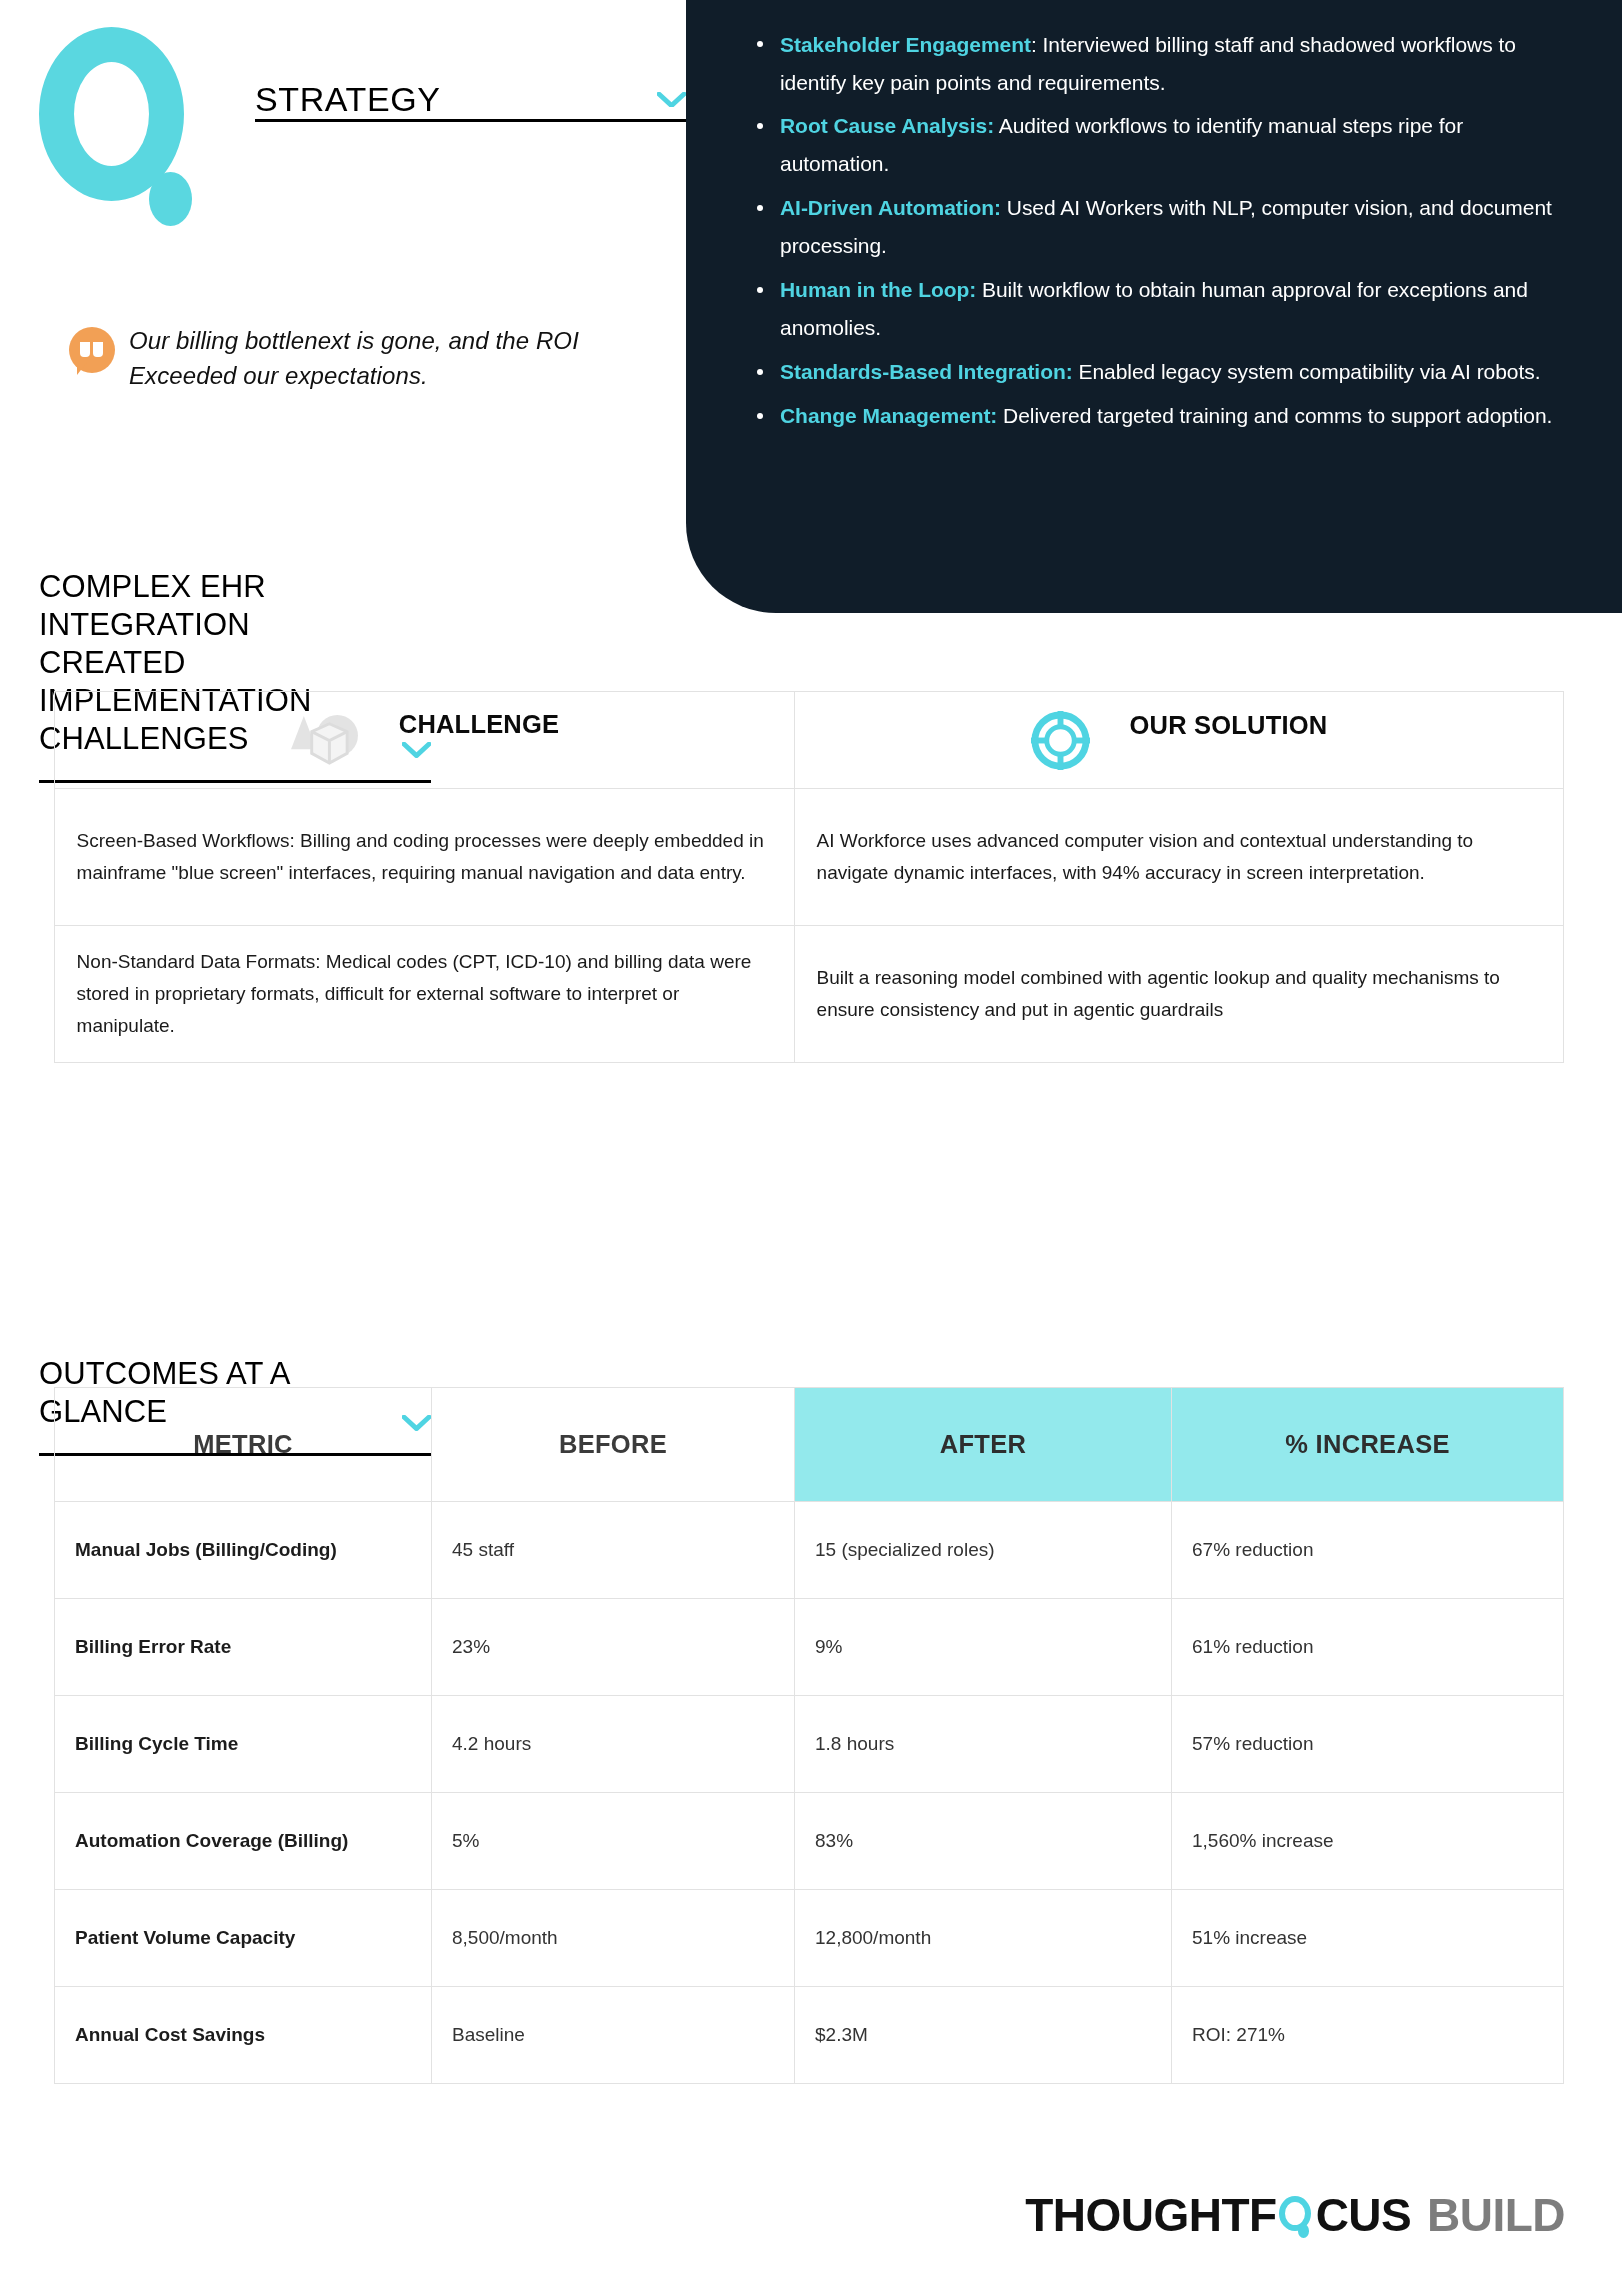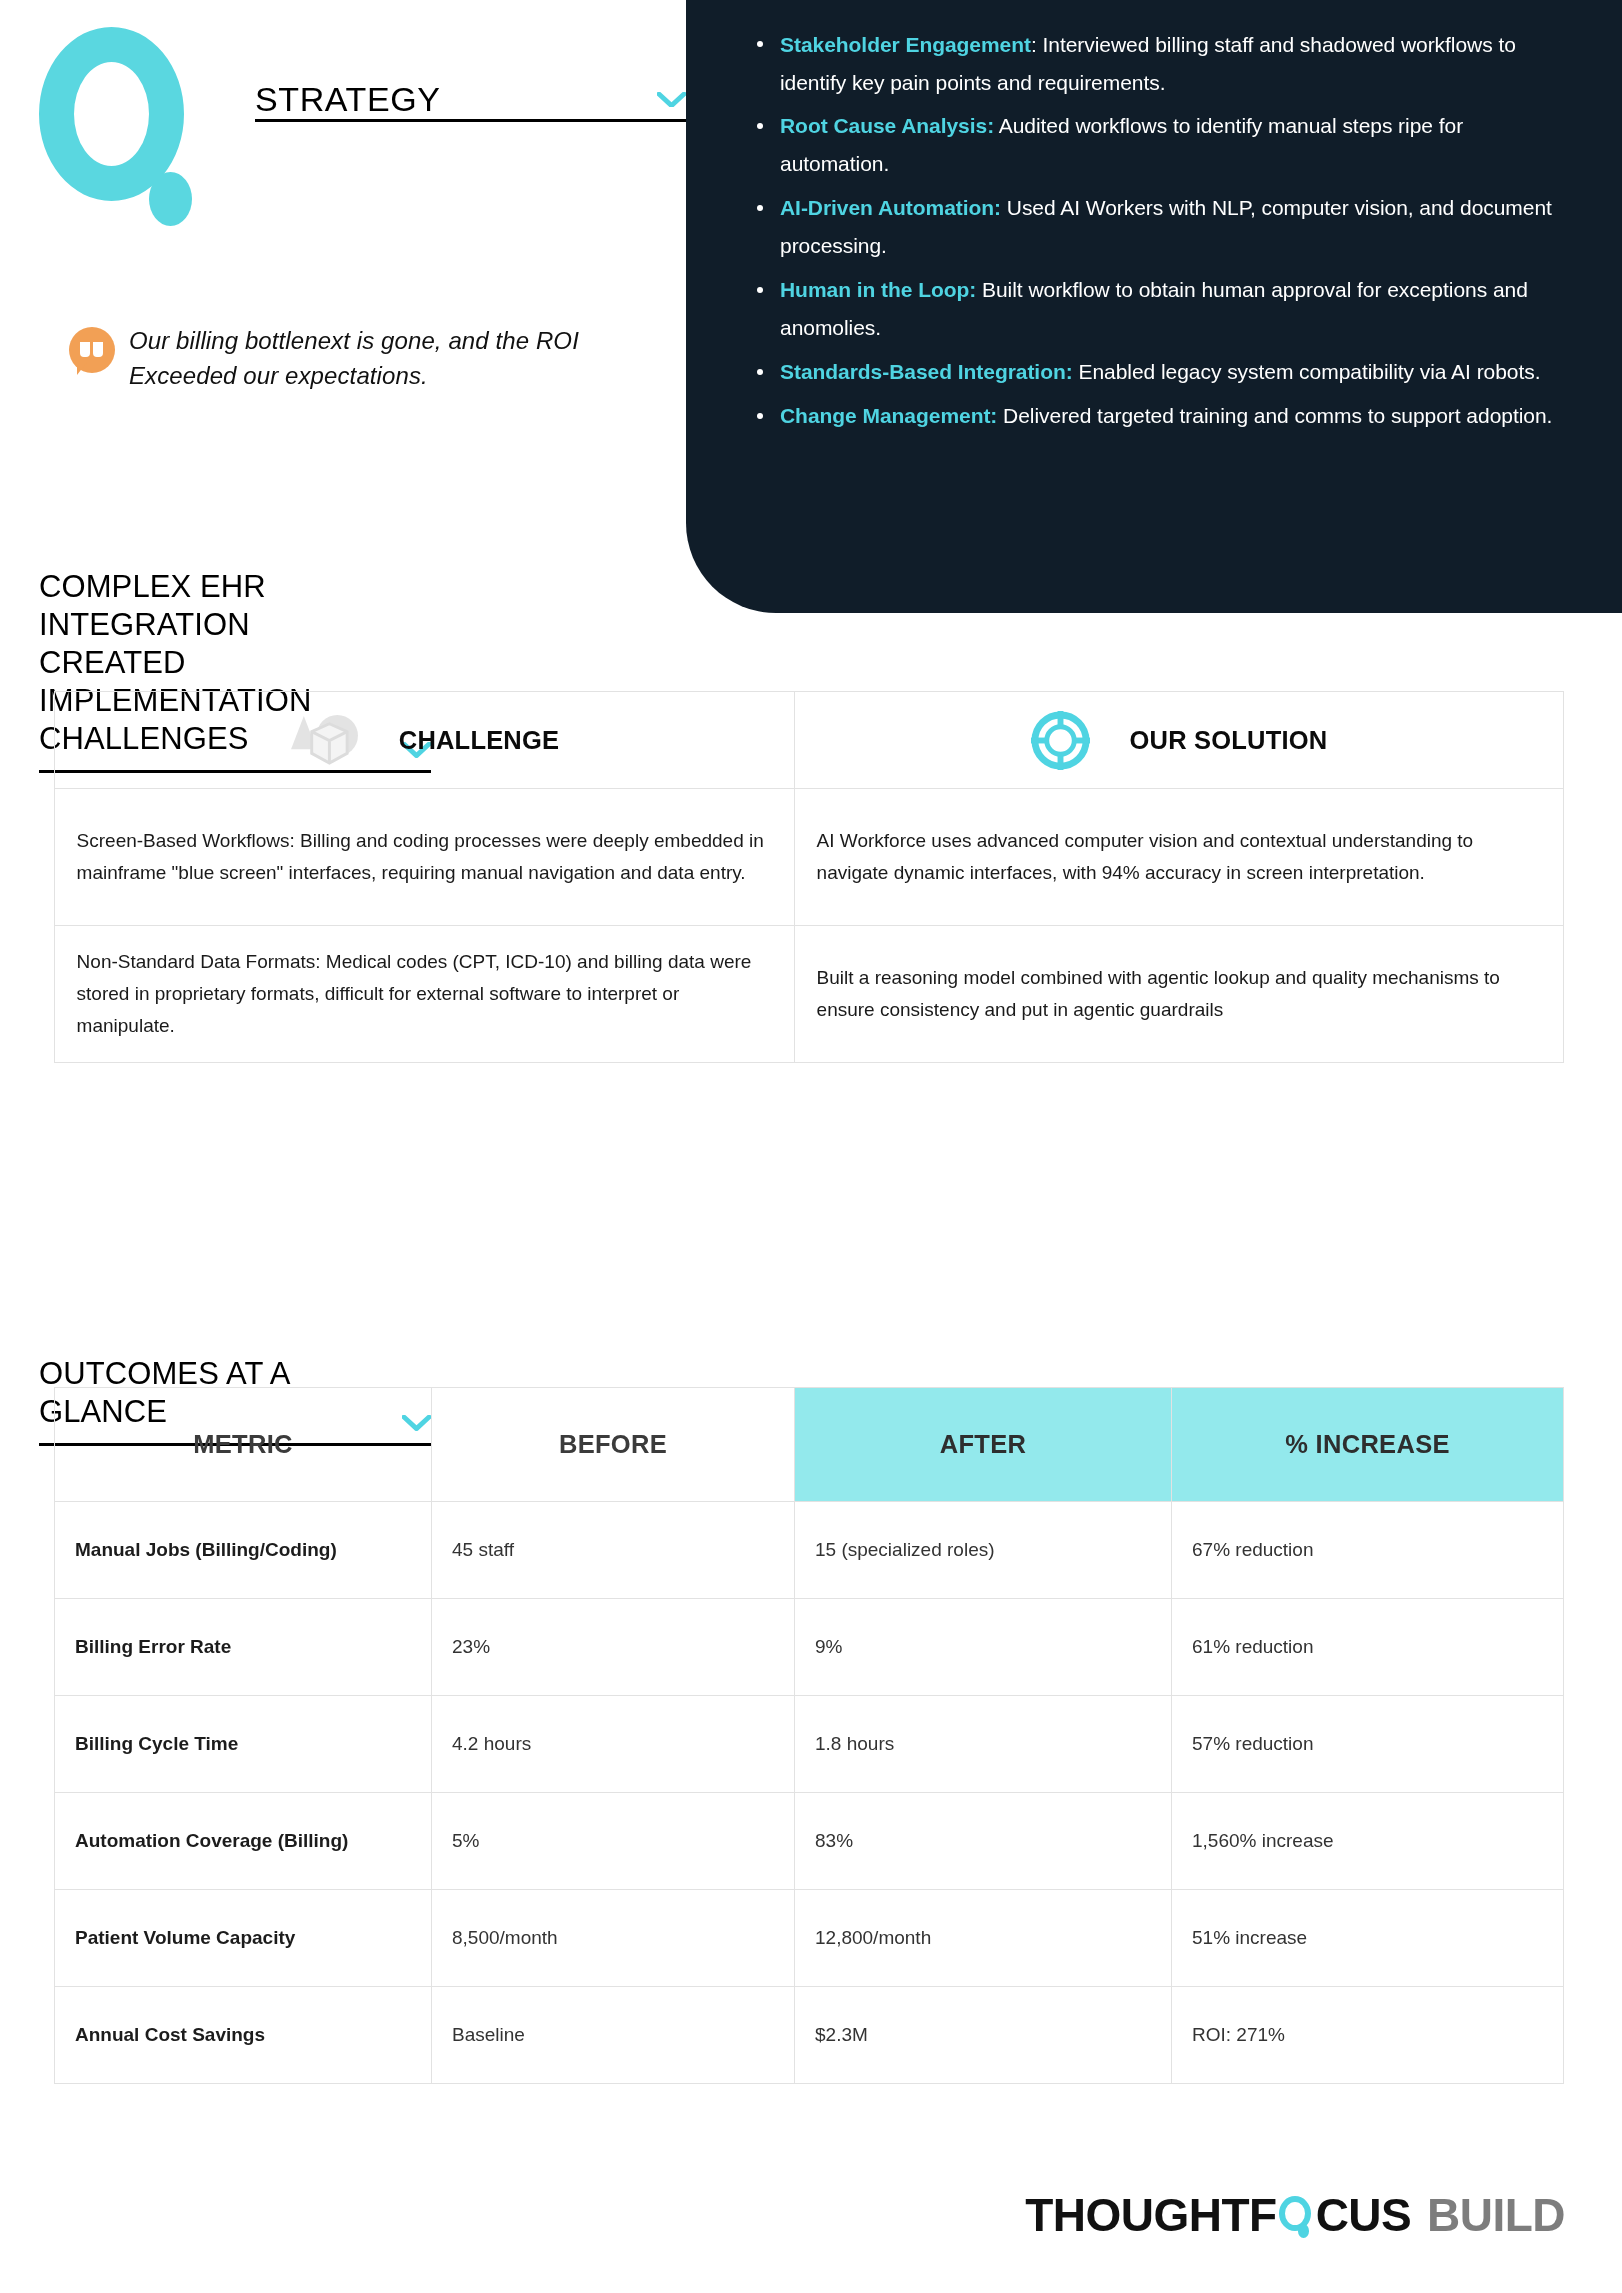--- a/index.html
+++ b/index.html
@@ -171,21 +171,21 @@
 
   
   .section-head {
     position: absolute;
     width: 392px;
   }
   .section-head .sh-row {
     display: flex;
     align-items: flex-end;
     justify-content: space-between;
-    padding-bottom: 12px;
+    padding-bottom: 22px;
   }
   .sh-title {
     font-size: 31px;
     line-height: 38px;
     letter-spacing: 0.1px;
     color: #000000;
     font-weight: 400;
   }
   #head-ehr  { left: 39px; top: 568px; width: 392px; }
   #head-out  { left: 39px; top: 1355px; width: 392px; }
@@ -209,21 +209,21 @@
     width: 1509px;
   }
   #tbl-challenge .colA { width: 740px; }
   #tbl-challenge .colB { width: 769px; }
   #tbl-challenge thead td {
     height: 97px;
     padding: 0 0 0 0;
   }
   .hdr-inner {
     display: flex;
-    align-items: center;
+    align-items: flex-start;
     justify-content: center;
     gap: 40px;
   }
   .hdr-label {
     font-size: 25.5px;
     font-weight: 700;
     letter-spacing: 0.2px;
     color: #0b0b0b;
   }
   #tbl-challenge tbody td {

